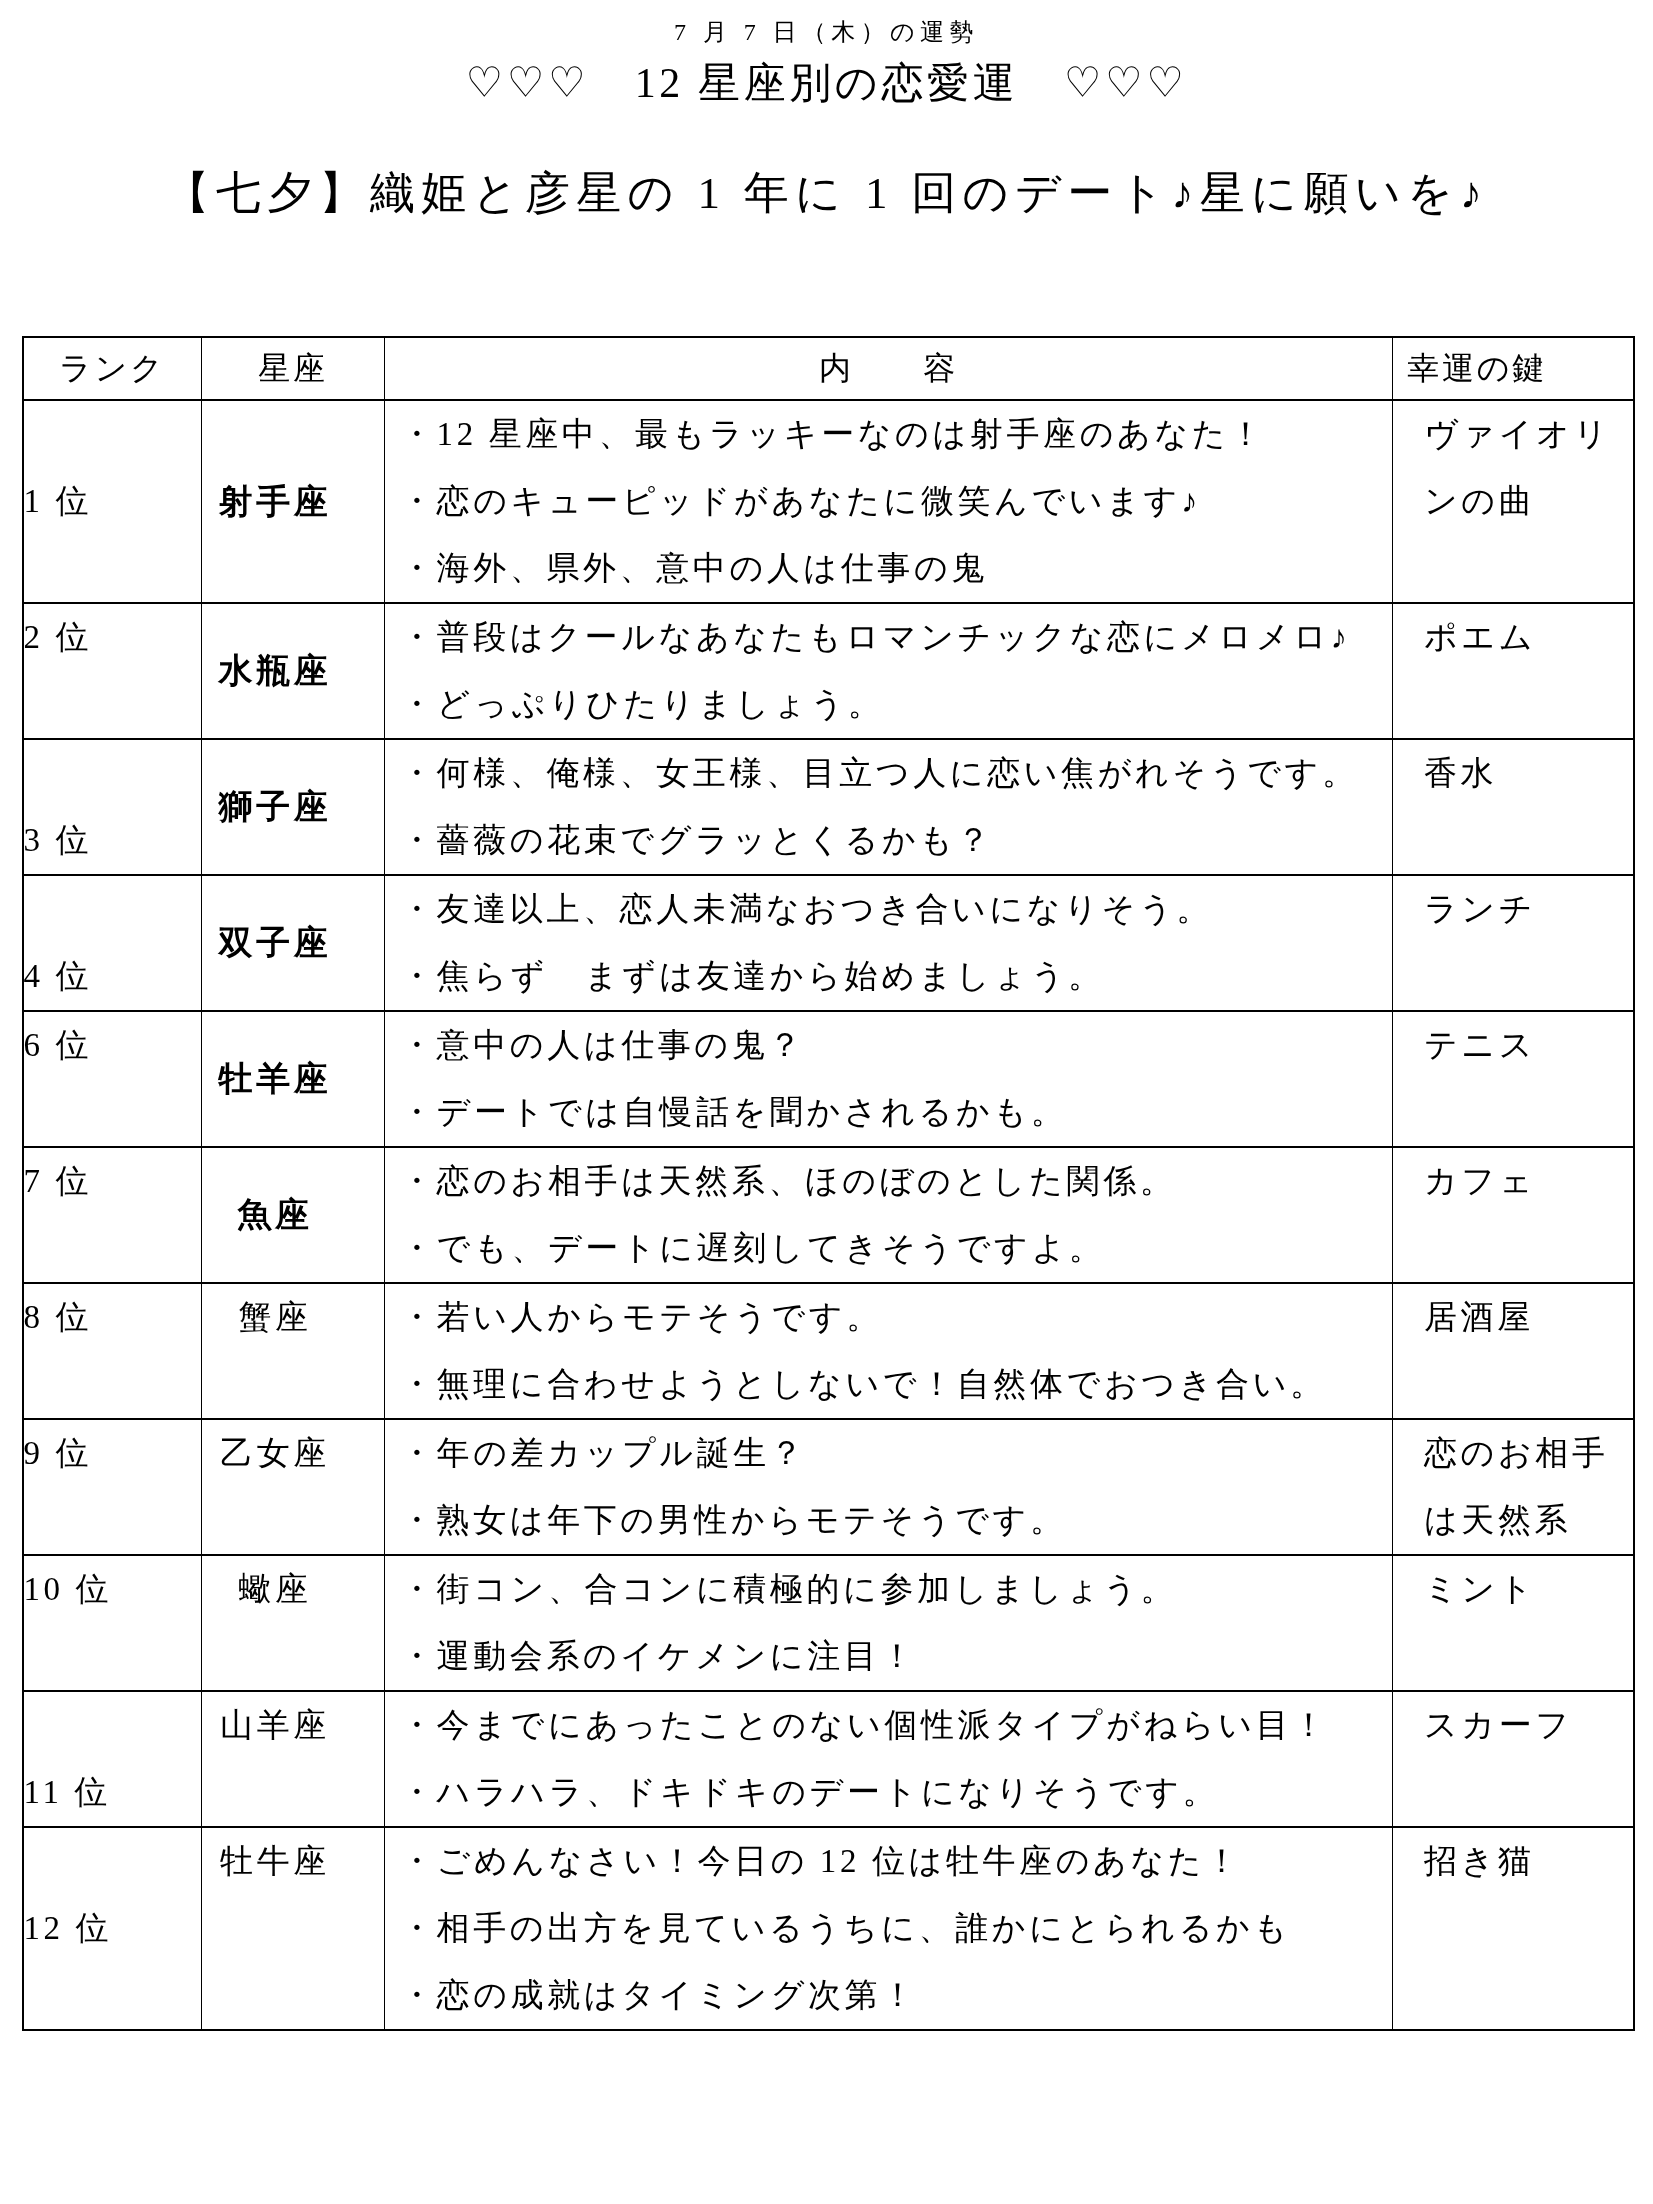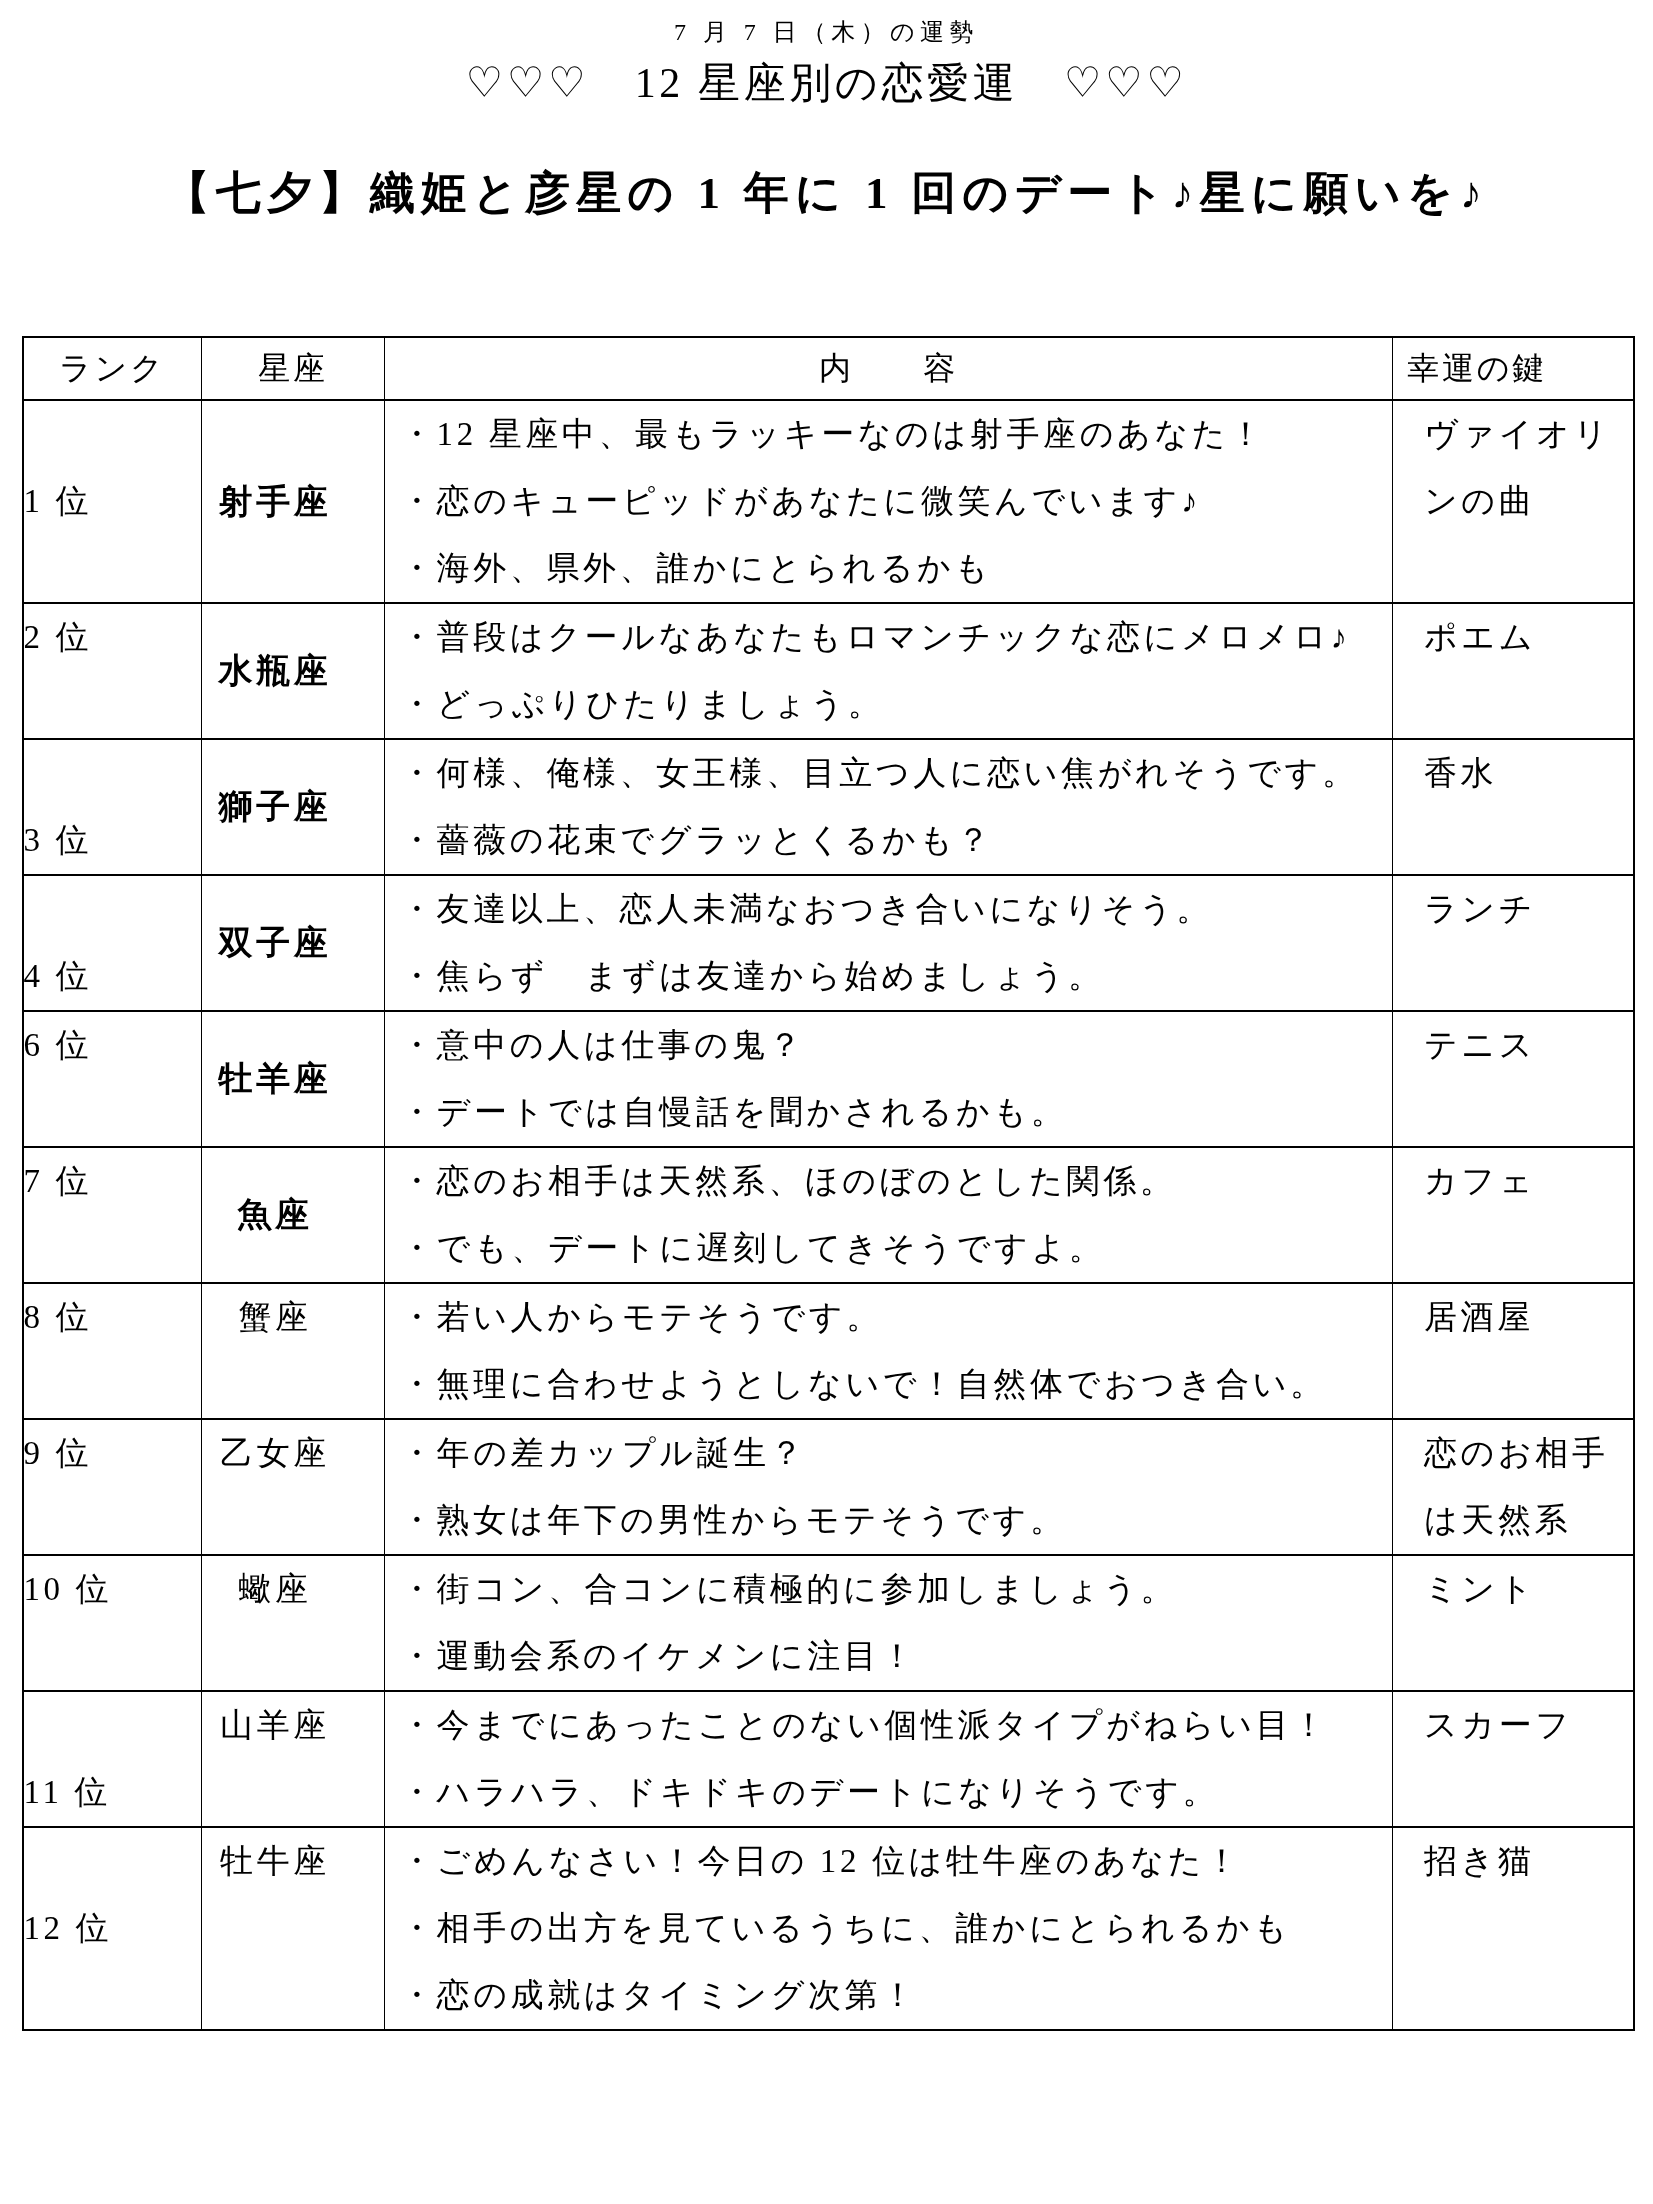--- a/index.html
+++ b/index.html
@@ -25,21 +25,21 @@
     margin-top: 12px;
     font-size: 42px;
     line-height: 39px;
     letter-spacing: 3.6px;
   }
   .page-title {
     margin: 59px 0 0 0;
     font-size: 45px;
     line-height: 63px;
     letter-spacing: 6.3px;
-    font-weight: 700;
+    font-weight: 400;
     text-align: center;
   }
   table.fortune {
     margin: 111px 0 0 21.5px;
     width: 1610px;
     border-collapse: collapse;
     table-layout: fixed;
     border: 2.7px solid #000;
   }
   col.w-rank  { width: 179px; }
@@ -122,21 +122,21 @@
       <th class="h-lucky">幸運の鍵</th>
     </tr>
   </thead>
   <tbody id="fortune-rows">
       <tr>
         <td class="c-rank va-middle">1 位</td>
         <td class="c-sign va-middle bold">射手座</td>
         <td class="c-content">
           <div class="content-line">・12 星座中、最もラッキーなのは射手座のあなた！</div>
           <div class="content-line">・恋のキューピッドがあなたに微笑んでいます♪</div>
-          <div class="content-line">・海外、県外、誰かにとられるかも</div>
+          <div class="content-line">・海外、県外、意中の人は仕事の鬼</div>
         </td>
         <td class="c-lucky">ヴァイオリンの曲</td>
       </tr>
       <tr>
         <td class="c-rank va-top">2 位</td>
         <td class="c-sign va-middle bold">水瓶座</td>
         <td class="c-content">
           <div class="content-line">・普段はクールなあなたもロマンチックな恋にメロメロ♪</div>
           <div class="content-line">・どっぷりひたりましょう。</div>
         </td>

